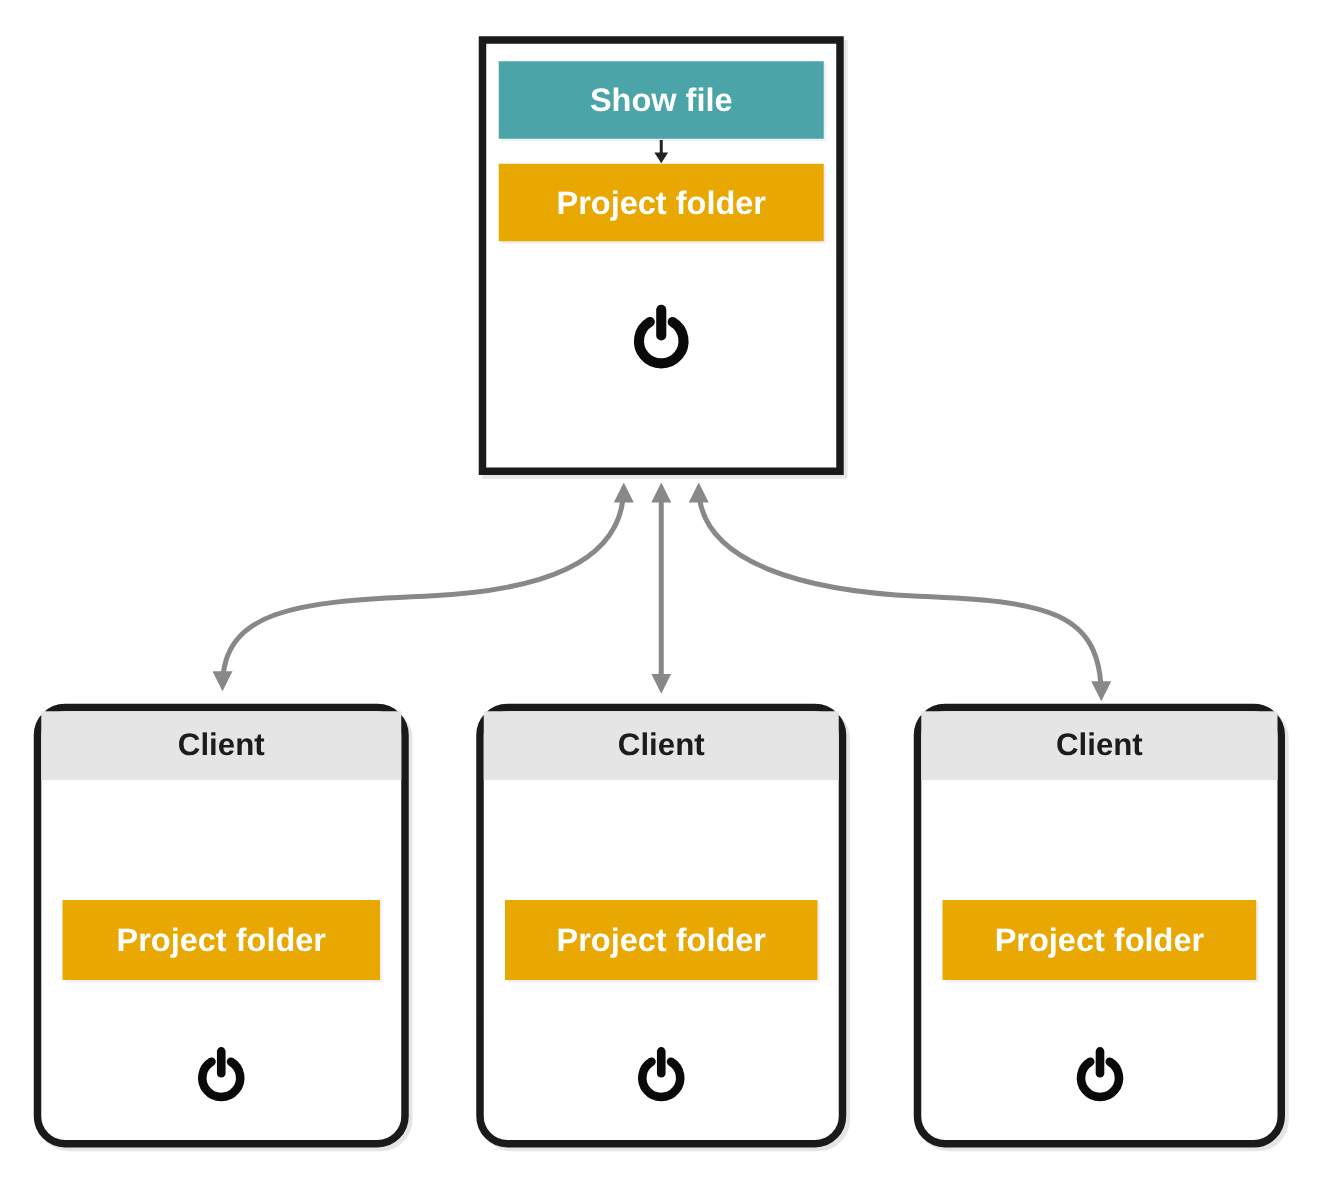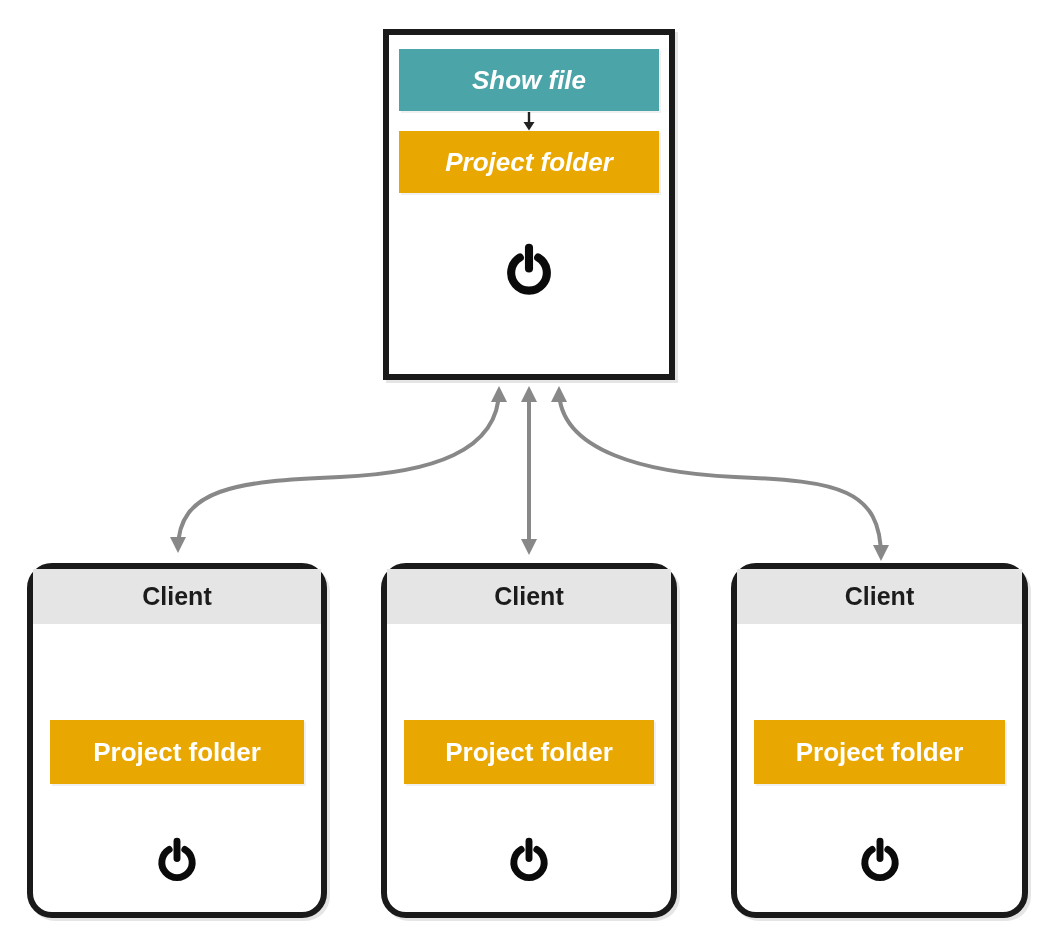--- a/index.html
+++ b/index.html
@@ -43,21 +43,21 @@
     flex:0 0 auto;
   }
   .btn{
     color:var(--button_text);
     font-weight:700;font-size:26px;
     display:flex;align-items:center;justify-content:center;
     box-shadow:2px 2px 0 rgba(0,0,0,0.06);
     flex:0 0 auto;
   }
   .server-box{left:383px;top:29px;width:292px;height:351px;}
-  .server-box .btn{margin-left:10px;margin-right:10px;height:62px;font-style:italic;}
+  .server-box .btn{margin-left:10px;margin-right:10px;height:62px;}
   .btn-teal{background:var(--teal_button);margin-top:14px;}
   .btn-amber{background:var(--amber_button);}
   .mini-arrow{display:block;margin:0 auto;width:20px;height:20px;flex:0 0 auto;}
   .power{display:block;margin:0 auto;flex:0 0 auto;}
   .server-box .power{width:54px;height:54px;margin-top:50px;}
   .client-box{top:563px;height:355px;border-radius:25px;}
   .client-1{left:27px;width:300px;}
   .client-2{left:381px;width:296px;}
   .client-3{left:731px;width:297px;}
   .client-box .btn-amber{margin:96px 17px 0;height:64px;}

